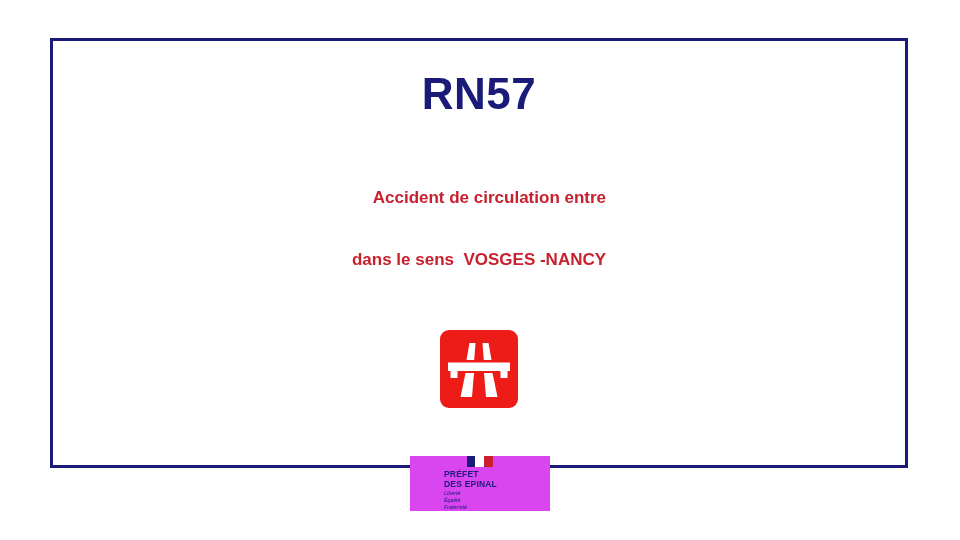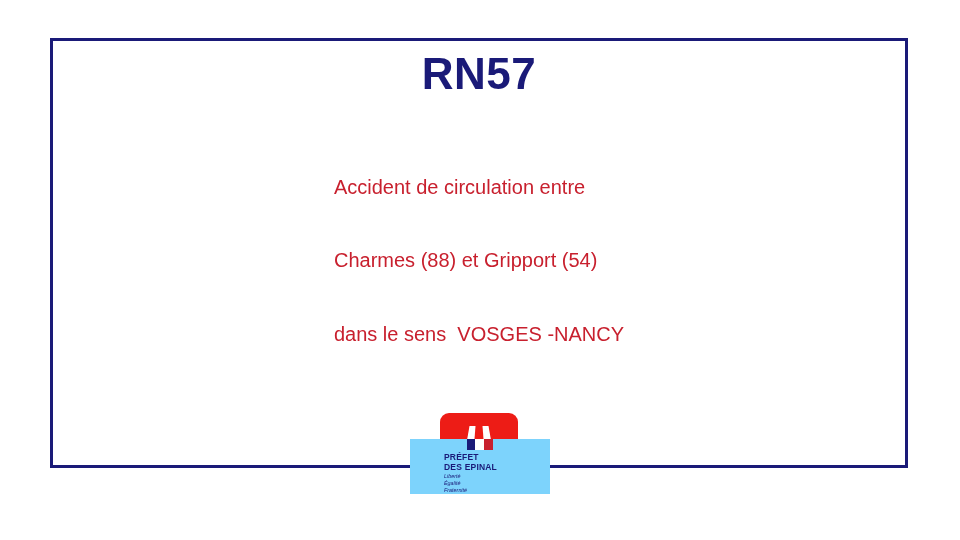--- a/index.html
+++ b/index.html
@@ -36,38 +36,38 @@
   .content {
     position: absolute;
     left: 50px;
     top: 38px;
     width: 858px;
     height: 430px;
     box-sizing: border-box;
     display: flex;
     flex-direction: column;
     align-items: center;
-    padding-top: 12px;
+    padding-top: 32px;
   }
 
   .road-title {
     font-size: 44px;
     font-weight: bold;
     color: #1a1a78;
     letter-spacing: 0.5px;
     line-height: 1.1;
     text-align: center;
   }
 
   .alert-block {
     margin-top: 28px;
-    text-align: left;
+    text-align: right;
     color: #c8202e;
-    font-size: 20px;
-    font-weight: normal;
+    font-size: 17px;
+    font-weight: bold;
     line-height: 1.22;
     white-space: pre;
   }
 
   .alert-line {
     display: block;
   }
 
   
   .pictogram-wrap {
@@ -76,24 +76,24 @@
   .pictogram {
     display: block;
     width: 78px;
     height: 78px;
   }
 
   
   .logo {
     position: absolute;
     left: 50%;
-    top: 439px;
+    top: 456px;
     transform: translateX(-50%);
     width: 112px;
-    background: #7dd3fc;
+    background: #d946ef;
     padding: 0 14px;
     box-sizing: content-box;
     text-align: center;
     z-index: 3;
   }
   .logo-flag {
     display: block;
     margin: 0 auto 2px auto;
     width: 26px;
     height: 11px;
@@ -124,21 +124,20 @@
 <div class="poster">
 
   <div class="frame"></div>
 
   <div class="content">
 
     <div class="road-title">RN57</div>
 
     <div class="alert-block">
       <span class="alert-line">Accident de circulation entre</span>
-      <span class="alert-line">Charmes (88) et Gripport (54)</span>
       <span class="alert-line">dans le sens  VOSGES -NANCY</span>
     </div>
 
     <div class="pictogram-wrap">
       <svg class="pictogram" viewBox="0 0 78 78">
         <rect x="0" y="0" width="78" height="78" rx="9" ry="9" fill="#ed1c16"></rect>
 
         <polygon points="29.5,13 35.5,13 34.2,30 26.5,30" fill="#ffffff"></polygon>
         <polygon points="42.5,13 48.5,13 51.5,30 43.8,30" fill="#ffffff"></polygon>
 

